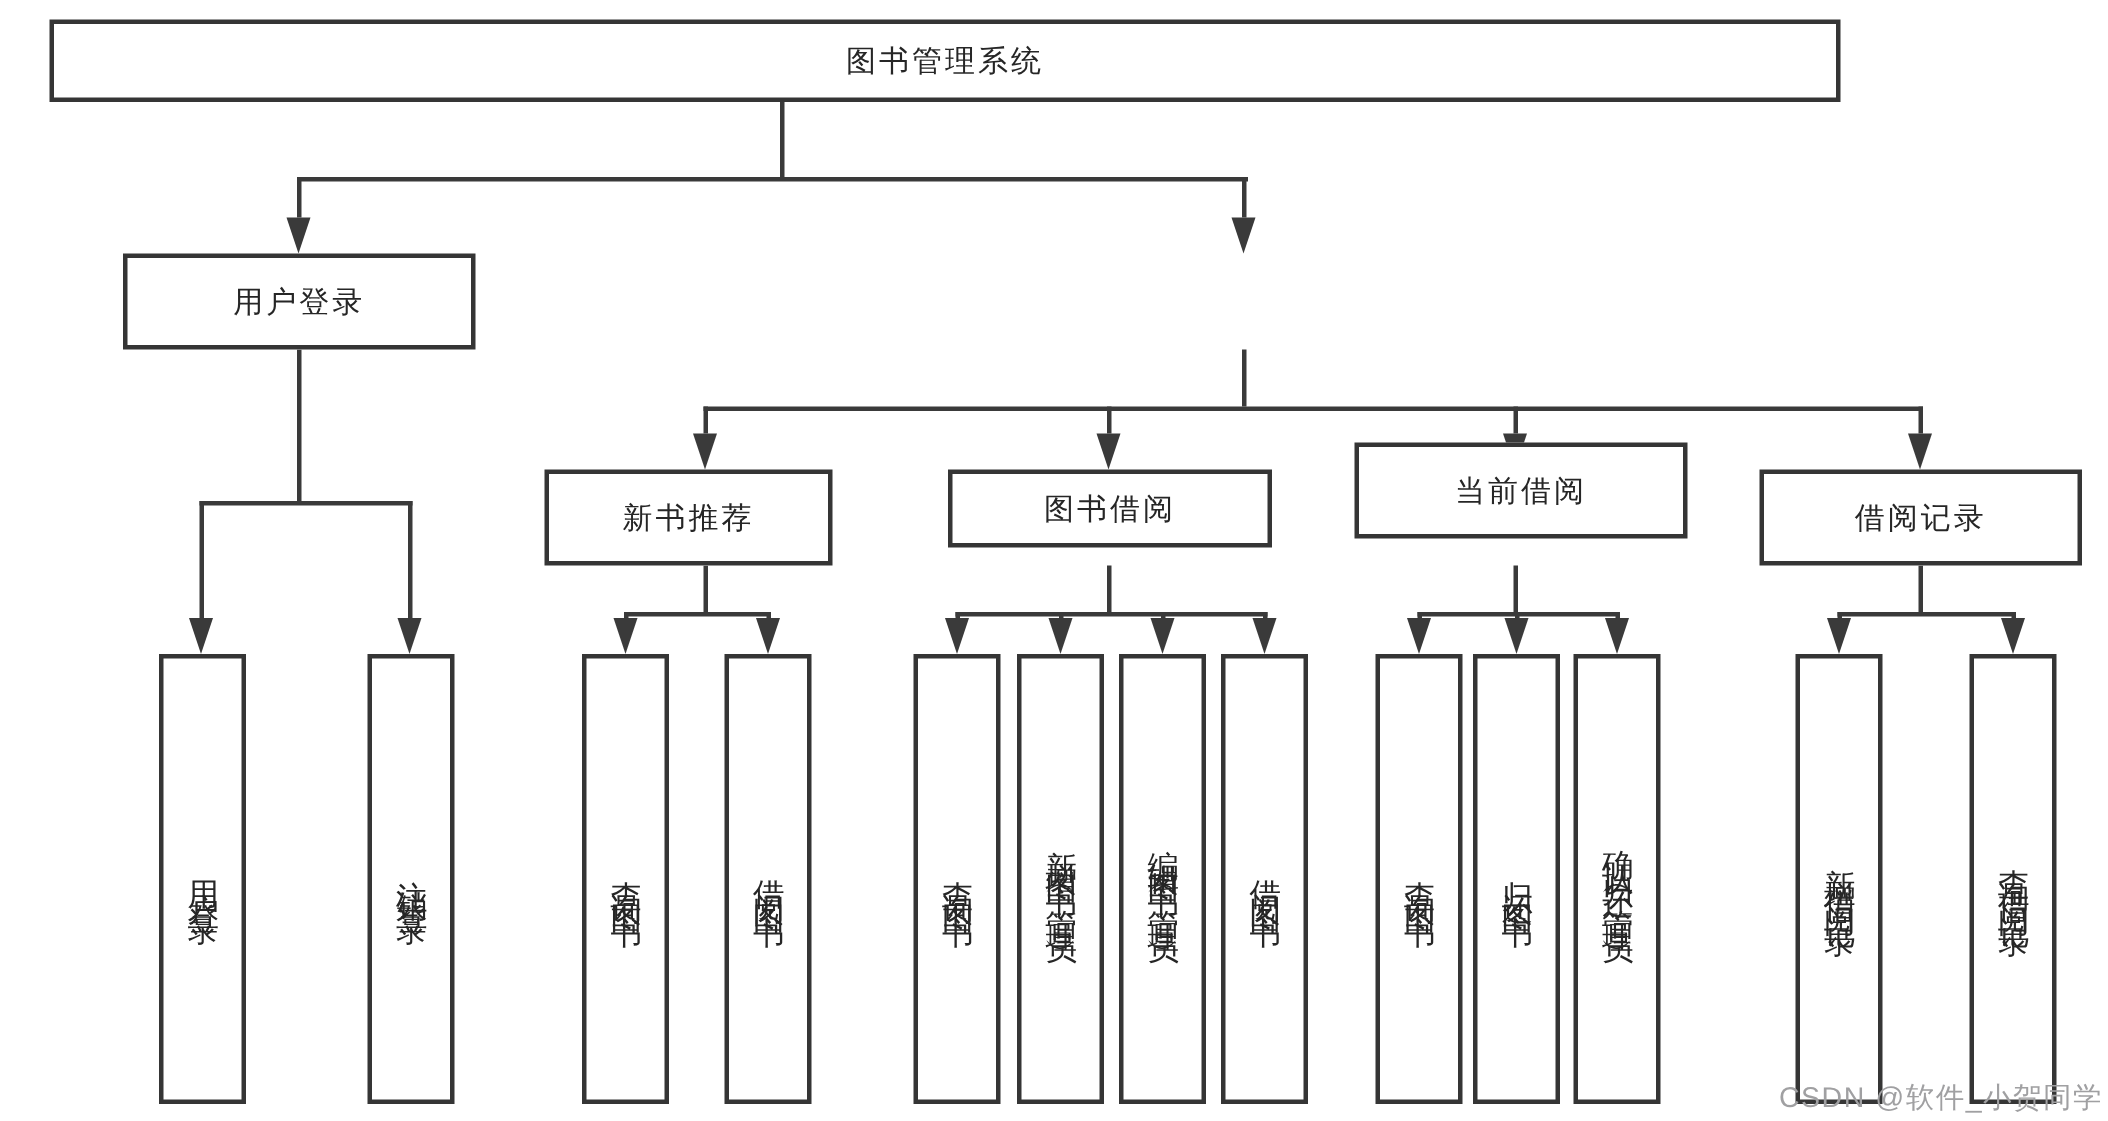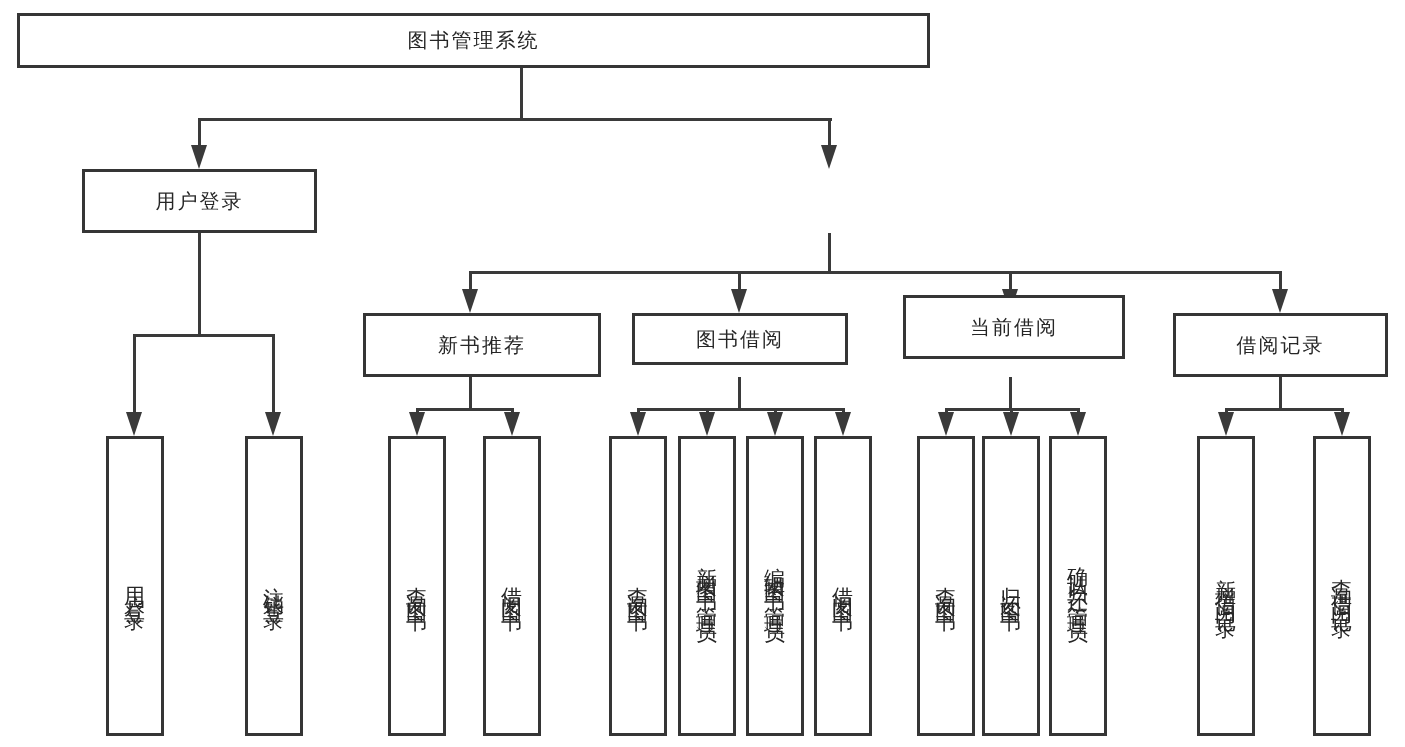--- a/index.html
+++ b/index.html
@@ -64,30 +64,30 @@
     color: #a0a0a2;
     letter-spacing: 1px;
     z-index: 3;
   }
 </style>
 </head>
 <body>
 
 <div id="canvas">
 
-  <div class="box" style="left:17px; top:13px; width:913px; height:55px;">
+  <div class="box" style="left:33px; top:13px; width:1194px; height:55px;">
     <span>图书管理系统</span>
   </div>
 
   <div class="box" style="left:82px; top:169px; width:235px; height:64px;">
     <span>用户登录</span>
   </div>
 
 
-  <div class="box" style="left:363px; top:313px; width:238px; height:64px;">
+  <div class="box" style="left:363px; top:313px; width:192px; height:64px;">
     <span>新书推荐</span>
   </div>
 
   <div class="box" style="left:632px; top:313px; width:216px; height:52px;">
     <span>图书借阅</span>
   </div>
 
   <div class="box" style="left:903px; top:295px; width:222px; height:64px;">
     <span>当前借阅</span>
   </div>
@@ -192,14 +192,15 @@
   <div class="vl" style="left:1077px; top:408px; height:4px;"></div>
   <div class="ar" style="left:1070px; top:412px;"></div>
 
   <div class="vl" style="left:1279px; top:377px; height:31px;"></div>
   <div class="hl" style="left:1225px; top:408px; width:119px;"></div>
   <div class="vl" style="left:1225px; top:408px; height:4px;"></div>
   <div class="ar" style="left:1218px; top:412px;"></div>
   <div class="vl" style="left:1341px; top:408px; height:4px;"></div>
   <div class="ar" style="left:1334px; top:412px;"></div>
 
+  <div id="watermark">CSDN @软件_小贺同学</div>
 
 </div>
 
 </body></html>

